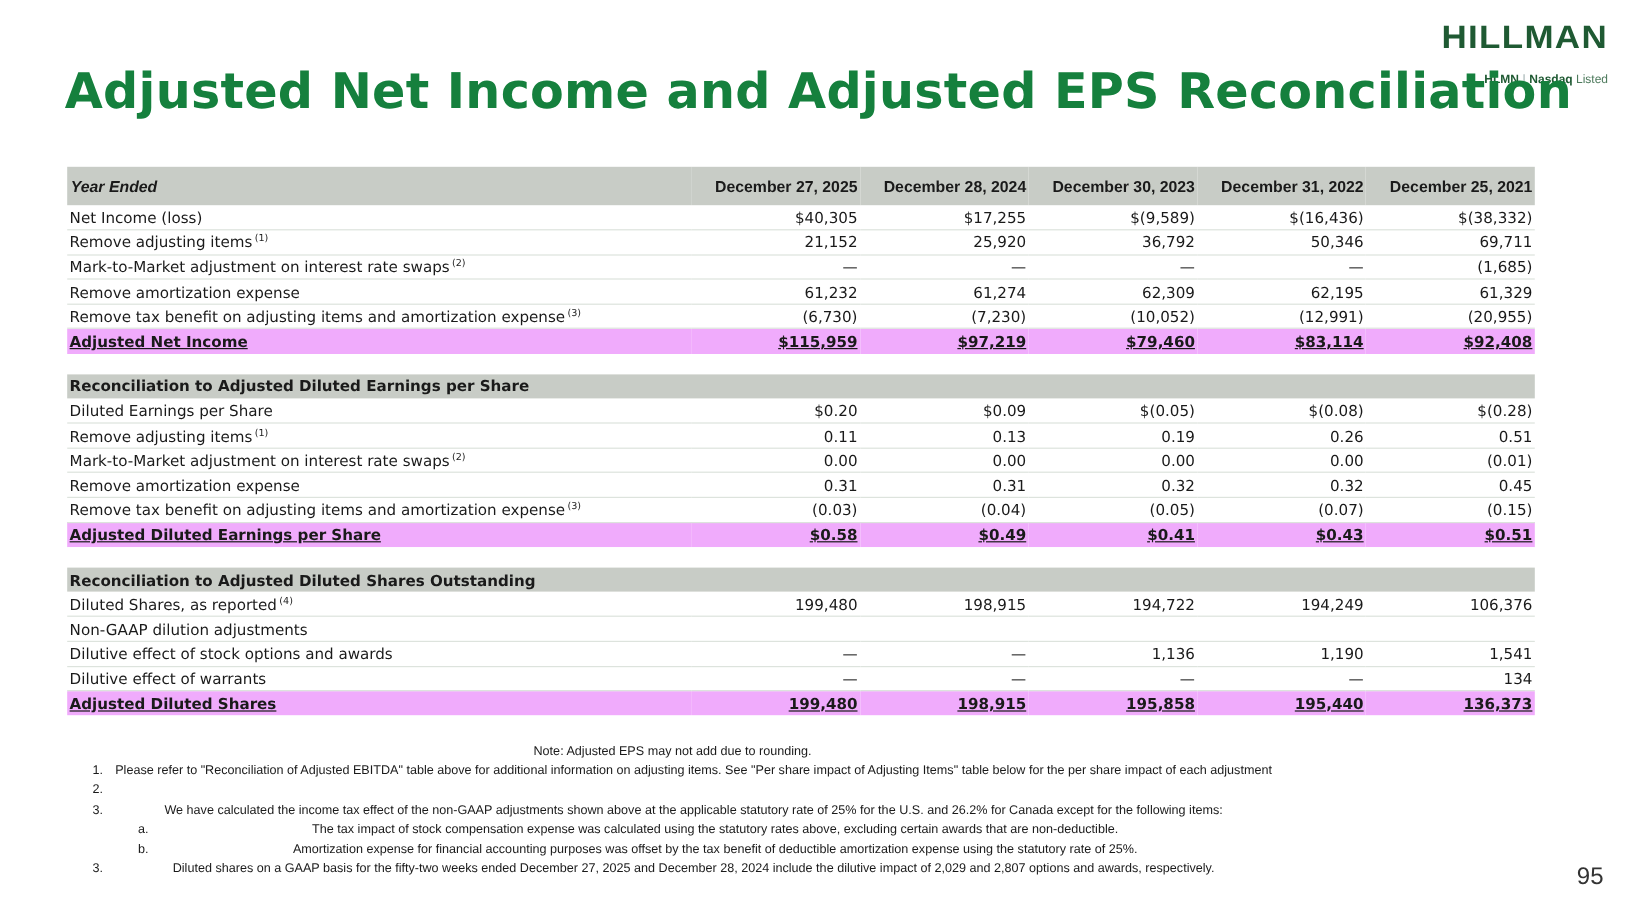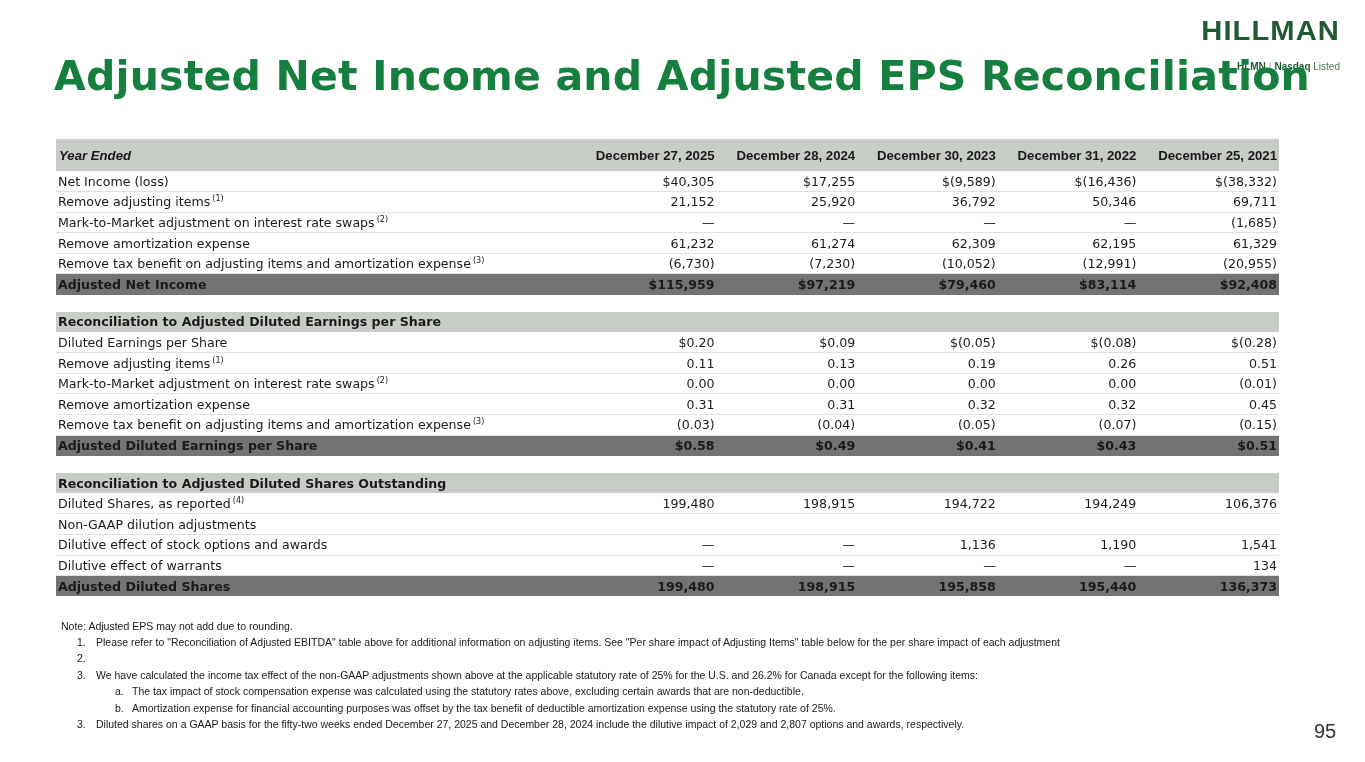--- a/index.html
+++ b/index.html
@@ -17,26 +17,26 @@
     .title { position: absolute; left: 54px; top: 52px; font-family: "DejaVu Sans", sans-serif; font-weight: 700; font-size: 41px; color: #15803d; letter-spacing: 0.2px; white-space: nowrap; }
 
     table.recon { position: absolute; left: 56px; top: 139px; width: 1223px; border-collapse: collapse; font-size: 12.6px; }
     table.recon td { height: 20.6px; padding: 0 0 0 2px; white-space: nowrap; vertical-align: middle; border-bottom: 1px solid #dde3dd; }
     table.recon td.num { text-align: right; padding-right: 2px; }
     table.recon col.c0 { width: 520px; }
     table.recon col.cn { width: 140.6px; }
 
     tr.hdr td { background: #c8ccc6; height: 32px; font-family: "Liberation Sans", sans-serif; font-weight: 700; font-size: 13.2px; border-bottom: none; }
     tr.hdr td.lab { font-style: italic; padding-left: 3px; }
-    tr.total td { background: #737373; font-weight: 700; border-bottom: none; }
+    tr.total td { background: #f0abfc; font-weight: 700; border-bottom: none; text-decoration: underline; }
     tr.sect td { background: #c8ccc6; font-weight: 700; border-bottom: none; }
     tr.spacer td { height: 17px; border-bottom: none; background: #ffffff; }
     sup { font-size: 8px; vertical-align: 5px; margin-left: 2px; }
 
-    .notes { position: absolute; left: 61px; top: 620px; font-family: "Liberation Sans", sans-serif; font-size: 10.5px; color: #1a1a1a; }
+    .notes { position: absolute; left: 61px; top: 620px; font-family: "Liberation Sans", sans-serif; font-size: 10.5px; color: #1a1a1a; text-align: center; }
     .notes .intro { margin-bottom: 2px; }
     .notes .n { position: relative; padding-left: 35px; height: 16.4px; line-height: 16.4px; white-space: nowrap; }
     .notes .n .mk { position: absolute; left: 16px; }
     .notes .n.sub { padding-left: 71px; }
     .notes .n.sub .mk { left: 54px; }
 
     .page-num { position: absolute; left: 1314px; top: 720px; font-family: "Liberation Sans", sans-serif; font-size: 20px; color: #333; }
   </style>
 </head>
 <body>

